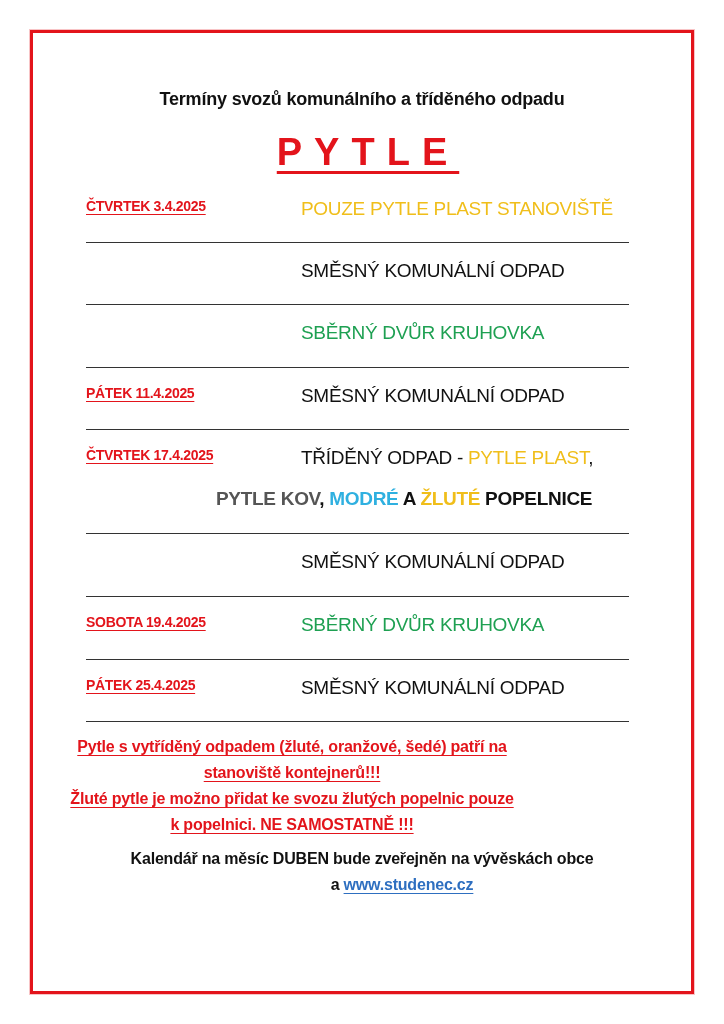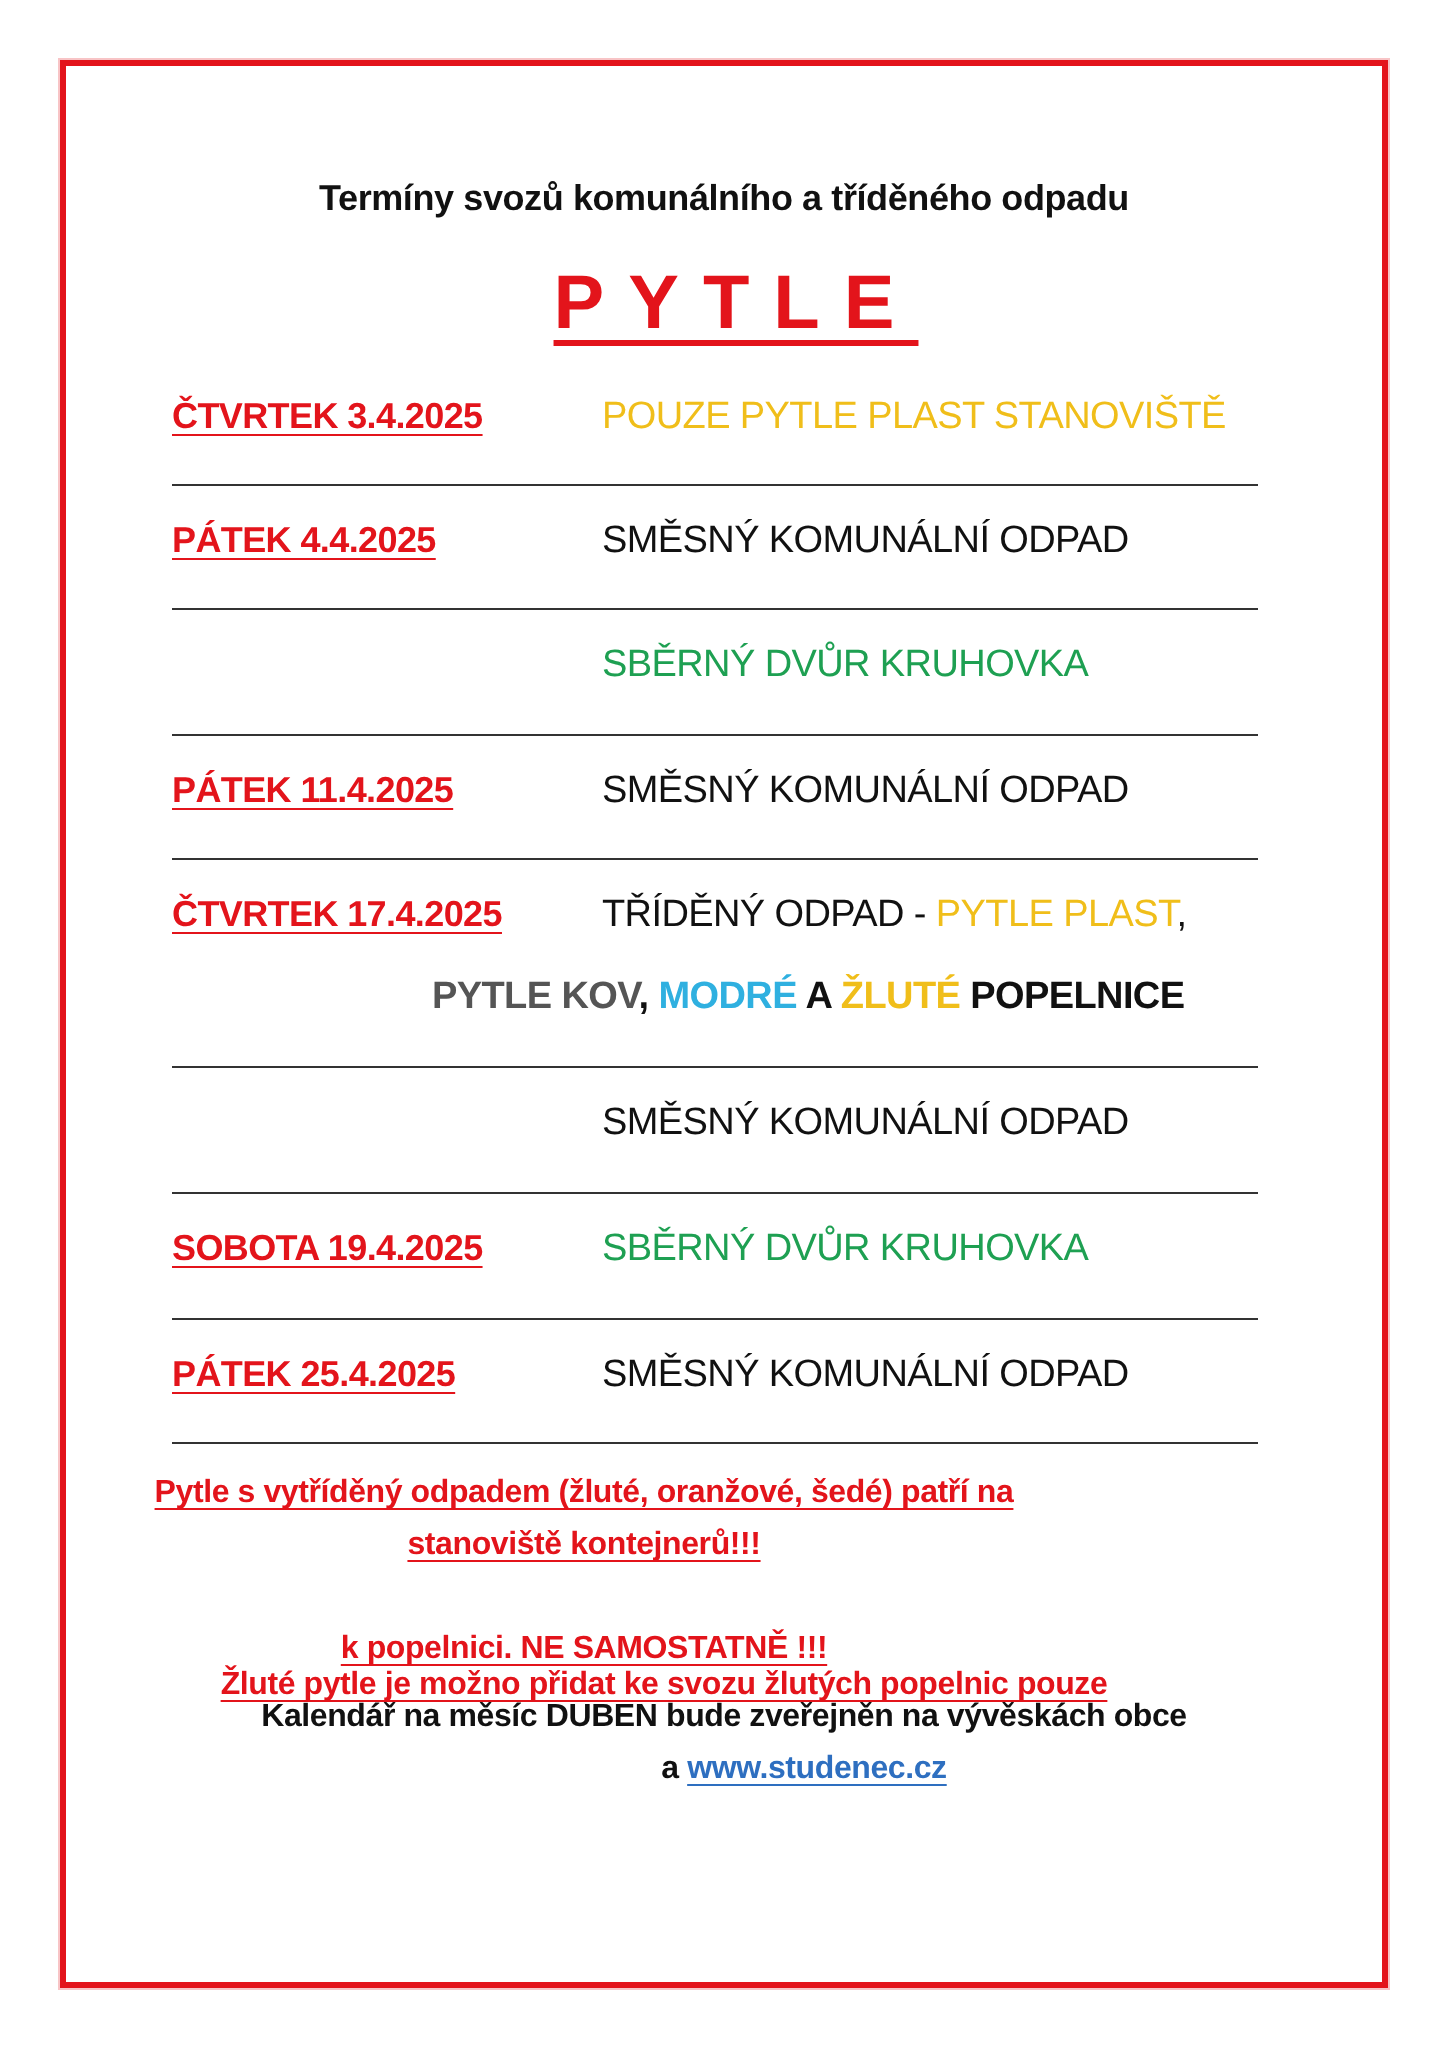--- a/index.html
+++ b/index.html
@@ -7,21 +7,21 @@
          font-family:"Liberation Sans", "DejaVu Sans", sans-serif; }
   .frame { position:absolute; left:30px; top:30px; width:658px; height:958px;
            border:3px solid #e3141b; box-shadow: 0 0 0 1px rgba(227,20,27,0.25); }
   .title { position:absolute; left:0; width:724px; top:89px; text-align:center;
            font-size:18px; font-weight:bold; color:#111; letter-spacing:-0.2px; }
   .month { position:absolute; left:0; width:724px; top:131px; text-align:center; }
   .month span { font-size:38px; font-weight:bold; color:#e3141b; letter-spacing:12px;
                 text-decoration:underline; text-decoration-thickness:3px; text-underline-offset:6px;
                 padding-left:12px; }
   .row { position:absolute; left:86px; width:544px; height:24px; }
-  .date { position:absolute; left:0; top:0; font-size:18px; font-weight:bold; color:#e3141b;
+  .date { position:absolute; left:0; top:0; font-size:14px; font-weight:bold; color:#e3141b;
           text-decoration:underline; text-underline-offset:3px; letter-spacing:-0.3px; white-space:nowrap; }
   .desc { position:absolute; left:215px; top:0; font-size:19px; font-weight:normal; white-space:nowrap; letter-spacing:-0.3px; }
   .desc2 { position:absolute; left:130px; top:0; font-size:19px; font-weight:bold; white-space:nowrap; letter-spacing:-0.3px; }
   .black { color:#111; }
   .yellow { color:#f0be1a; }
   .green { color:#1ea052; }
   .grey { color:#555; }
   .blue { color:#2fb0e0; }
   .divider { position:absolute; left:86px; width:543px; height:0; border-top:1.5px solid #333; }
   .notice { position:absolute; left:0; width:584px; text-align:center; font-size:16px; font-weight:bold;
@@ -40,21 +40,20 @@
   <span>PYTLE</span>
 </div>
 
 <div class="row" style="top:198px;">
   <span class="date">ČTVRTEK 3.4.2025</span>
   <span class="desc yellow">POUZE PYTLE PLAST STANOVIŠTĚ</span>
 </div>
 <div class="divider" style="top:242px;"></div>
 
 <div class="row" style="top:260px;">
-  <span class="date">PÁTEK 4.4.2025</span>
   <span class="desc black">SMĚSNÝ KOMUNÁLNÍ ODPAD</span>
 </div>
 <div class="divider" style="top:304px;"></div>
 
 <div class="row" style="top:322px;">
   <span class="desc green">SBĚRNÝ DVŮR KRUHOVKA</span>
 </div>
 <div class="divider" style="top:367px;"></div>
 
 <div class="row" style="top:385px;">
@@ -88,19 +87,19 @@
 <div class="divider" style="top:659px;"></div>
 
 <div class="row" style="top:677px;">
   <span class="date">PÁTEK 25.4.2025</span>
   <span class="desc black">SMĚSNÝ KOMUNÁLNÍ ODPAD</span>
 </div>
 <div class="divider" style="top:721px;"></div>
 
 <div class="notice" style="top:738px;">Pytle s vytříděný odpadem (žluté, oranžové, šedé)  patří na</div>
 <div class="notice" style="top:764px;">stanoviště kontejnerů!!!</div>
-<div class="notice" style="top:834px;padding-left:40px;">Žluté pytle je možno přidat ke svozu žlutých popelnic pouze</div>
+<div class="notice" style="top:790px;">Žluté pytle je možno přidat ke svozu žlutých popelnic pouze</div>
 <div class="notice" style="top:816px;">k popelnici. NE SAMOSTATNĚ !!!</div>
 
 <div class="footer" style="top:850px;">Kalendář na měsíc DUBEN bude zveřejněn na vývěskách obce</div>
 <div class="footer" style="top:876px;padding-left:40px;">
   <span>a </span><a class="link">www.studenec.cz</a>
 </div>
 
 </body></html>

